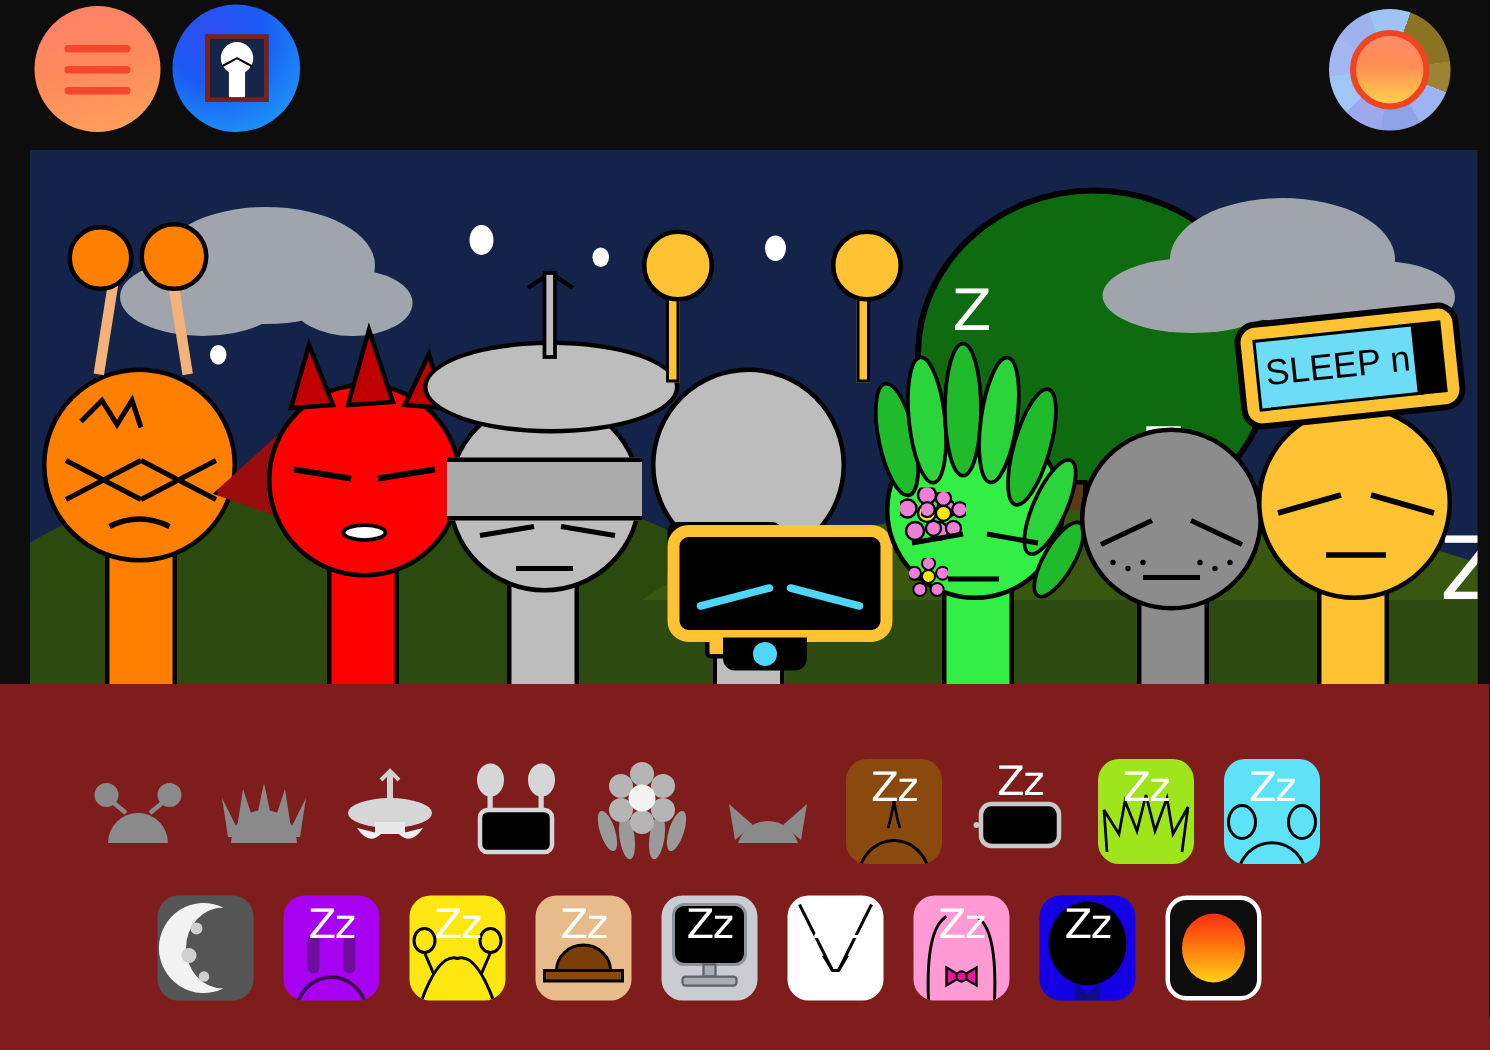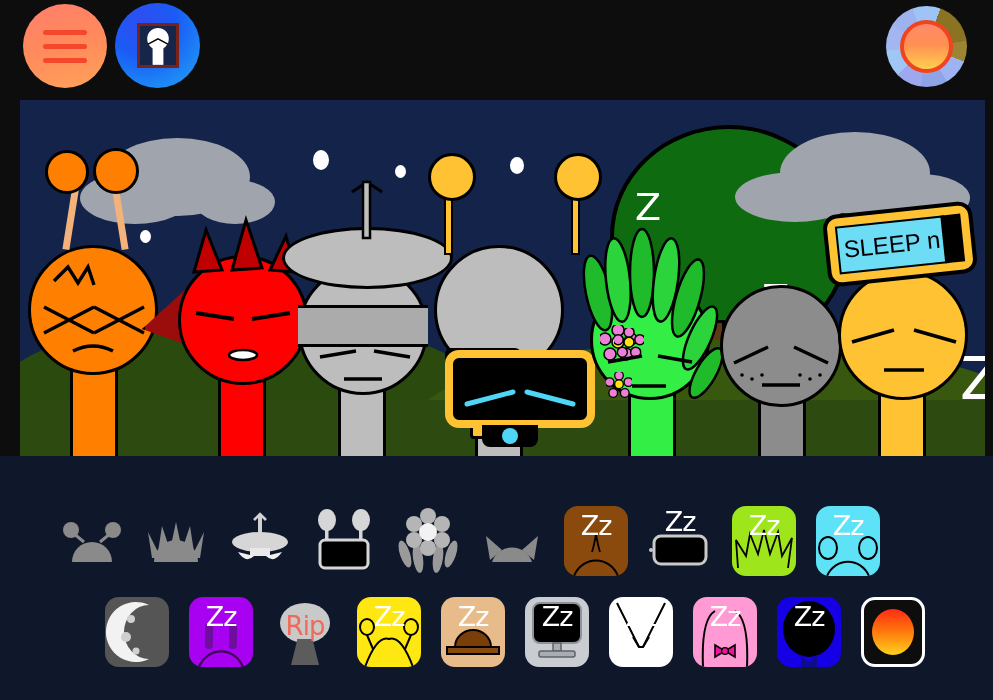--- a/index.html
+++ b/index.html
@@ -45,21 +45,21 @@
 
   .zfloat{position:absolute;color:#fff;font-family:"DejaVu Sans",sans-serif;font-weight:400;line-height:1;}
 
   
   .char{position:absolute;}
   .body{position:absolute;border:3px solid #000;box-sizing:border-box;}
   .head{position:absolute;border-radius:50%;border:3px solid #000;box-sizing:border-box;}
   .ln{position:absolute;background:#000;}
 
   
-  #tray{position:absolute;left:0;top:456px;width:993px;height:244px;background:#0f172a;}
+  #tray{position:absolute;left:0;top:456px;width:993px;height:244px;background:#7f1d1d;}
   .row{position:absolute;display:flex;align-items:center;}
   #row1{left:60px;top:50px;gap:20px;}
   #row2{left:105px;top:141px;gap:20px;}
 
   .tile{position:relative;width:64px;height:70px;border-radius:14px;flex:0 0 auto;cursor:pointer;
         display:flex;align-items:center;justify-content:center;overflow:hidden;}
   .tile.off{background:transparent;border-radius:0;}
   .tile .zz{position:absolute;color:#fff;font-family:"DejaVu Sans",sans-serif;font-size:27px;
             font-weight:400;z-index:4;letter-spacing:-1px;top:4px;}
   .tile .art{position:absolute;inset:0;z-index:2;}
@@ -407,28 +407,20 @@
 
       <div class="tile" style="background:#a800f0;">
         <span class="zz">Zz</span>
         <svg class="art" viewBox="0 0 64 70">
           <rect x="16" y="26" width="8" height="26" rx="4" fill="#6e0d9e"></rect>
           <rect x="40" y="26" width="8" height="26" rx="4" fill="#6e0d9e"></rect>
           <path d="M10 70 A24 26 0 0 1 54 70" stroke="#3d0057" stroke-width="2.4" fill="none"></path>
         </svg>
       </div>
 
-      <div class="tile off">
-        <svg class="art" viewBox="0 0 64 70">
-          <ellipse cx="32" cy="26" rx="25" ry="20" fill="#c9c9c9"></ellipse>
-          <rect x="24" y="42" width="16" height="26" fill="#5c5c5c"></rect>
-          <path d="M24 44 L18 68 L46 68 L40 44 Z" fill="#5c5c5c"></path>
-        </svg>
-        <span class="zz" style="color:#f06a5a;font-size:26px;top:14px;z-index:5;">Rip</span>
-      </div>
 
       <div class="tile" style="background:#ffe812;">
         <span class="zz">Zz</span>
         <svg class="art" viewBox="0 0 64 70">
           <ellipse cx="10" cy="30" rx="7" ry="8" fill="none" stroke="#000" stroke-width="2"></ellipse>
           <ellipse cx="54" cy="30" rx="7" ry="8" fill="none" stroke="#000" stroke-width="2"></ellipse>
           <path d="M10 38 L16 52" stroke="#000" stroke-width="2"></path>
           <path d="M54 38 L48 52" stroke="#000" stroke-width="2"></path>
           <path d="M8 70 Q20 38 32 42 Q44 38 56 70" stroke="#000" stroke-width="2" fill="none"></path>
         </svg>

